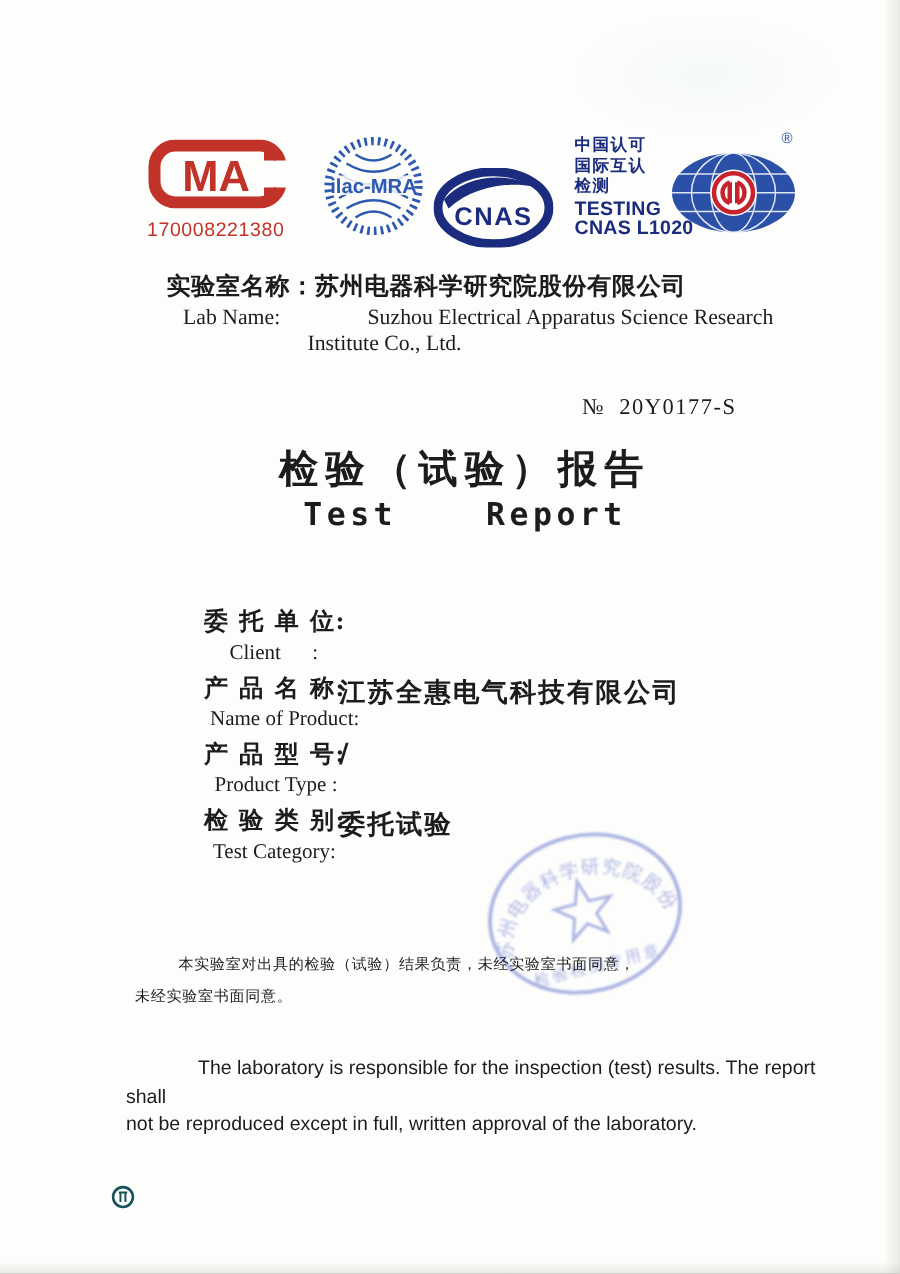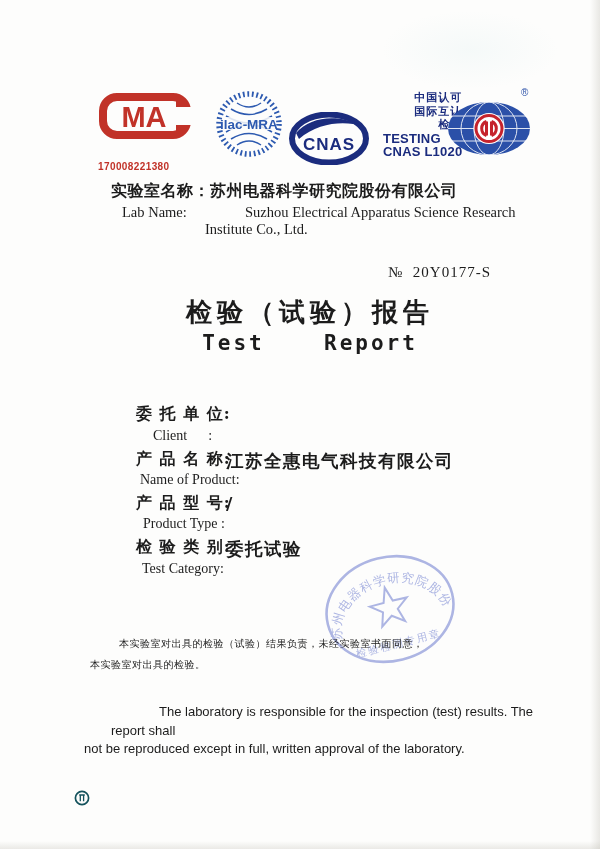--- a/index.html
+++ b/index.html
@@ -10,27 +10,27 @@
   }
   .abs{position:absolute;}
   .sans{font-family:"Liberation Sans", sans-serif;}
   .ser{font-family:"Liberation Serif", serif;}
   .mono{font-family:"DejaVu Sans Mono", monospace;}
   .kai{font-family:"DejaVu Serif", serif;}
   .pre{white-space:pre;}
 
   
   #cma-logo{left:98px; top:93px; width:94px; }
-  #cma-number{font-size:10px; font-weight:bold; color:var(--cma); letter-spacing:.4px;
-              font-family:"Liberation Sans",sans-serif; margin-top:18px;}
+  #cma-number{font-size:13px; font-weight:normal; color:var(--cma); letter-spacing:.4px;
+              font-family:"Liberation Sans",sans-serif; margin-top:1px;}
   #ilac-logo{left:215px; top:90px;}
   #cnas-logo{left:289px; top:112px;}
   #acc-text{left:383px; top:91px; color:var(--cnas); font-family:"Liberation Sans",sans-serif;
             font-weight:bold; line-height:13.5px;}
-  #acc-text .zh{font-size:11px; letter-spacing:1px;text-align:right;}
+  #acc-text .zh{font-size:11px; letter-spacing:1px;}
   #acc-text .en{font-size:13px; letter-spacing:.2px;}
   #globe-logo{left:446px; top:100px;}
   #reg-mark{left:521px; top:87px; font-size:10px; color:var(--globe); font-family:"Liberation Sans",sans-serif;}
 
   
   #lab-zh{left:111px; top:181px; font-size:16px; font-weight:bold; letter-spacing:.5px;}
   #lab-en-label{left:122px; top:204px; font-size:14.5px;}
   #lab-en-1{left:205px; top:204px; font-size:14.5px;margin-left:40px;}
   #lab-en-2{left:205px; top:221px; font-size:14.5px;}
 
@@ -53,21 +53,21 @@
   
   #seal{left:320px; top:551px; width:140px; height:116px;
         filter:blur(.6px); opacity:.78;}
   #seal svg{transform:rotate(-14deg);}
 
   
   #stmt-zh{left:90px; top:633px; width:460px; font-size:10px; line-height:21px; letter-spacing:.5px;font-family:Liberation Serif, serif;}
   #stmt-zh .indent{text-indent:29px;}
   #stmt-en{left:84px; top:703px; width:470px; font-size:13px; line-height:18.5px;
            font-family:"Liberation Sans",sans-serif;}
-  #stmt-en .indent{text-indent:48px;margin-left:27px;}
+  #stmt-en .indent{text-indent:48px;}
 
   
   #binding-mark{left:73px; top:789px; width:18px; height:18px;}
   .edge-r{right:0; top:0; width:10px; height:849px;
           background:linear-gradient(to left, rgba(185,182,172,.30), rgba(185,182,172,0));}
   .edge-b{left:0; bottom:0; width:600px; height:8px;
           background:linear-gradient(to top, rgba(185,182,172,.28), rgba(185,182,172,0));}
   .smudge{left:380px; top:10px; width:180px; height:80px;
           background:radial-gradient(ellipse at center, rgba(140,200,205,.07), rgba(140,200,205,0) 70%);}
 </style>
@@ -173,21 +173,21 @@
       <text font-size="12.5" fill="#97a2dc" letter-spacing="1">
         <textPath href="#sealArc">苏州电器科学研究院股份有限公司</textPath>
       </text>
       <polygon points="70,36 74.7,50.5 89,50.8 77.6,59.6 81.8,73.3 70,65 58.2,73.3 62.4,59.6 51,50.8 65.3,50.5" fill="none" stroke="#97a2dc" stroke-width="2"></polygon>
       <text x="70" y="97" text-anchor="middle" font-size="10.5" letter-spacing="2" fill="#97a2dc">检验检测专用章</text>
     </svg>
   </div>
 
   <div class="abs kai" id="stmt-zh">
     <div class="indent">本实验室对出具的检验（试验）结果负责，未经实验室书面同意，</div>
-    <div>本实验室对出具的检验。</div>
+    <div>未经实验室书面同意。</div>
   </div>
   <div class="abs" id="stmt-en">
     <div class="indent">The laboratory is responsible for the inspection (test) results. The report shall</div>
     <div>not be reproduced except in full, written approval of the laboratory.</div>
   </div>
 
   <div class="abs" id="binding-mark">
     <svg width="18" height="18" viewBox="0 0 18 18">
       <circle cx="9" cy="9" r="6.6" fill="none" stroke="#14525c" stroke-width="1.7"></circle>
       <path d="M6.2 6 h5.6 M7.3 6 v6.3 M10.6 6 v6.3" stroke="#14525c" stroke-width="1.3" fill="none"></path>

